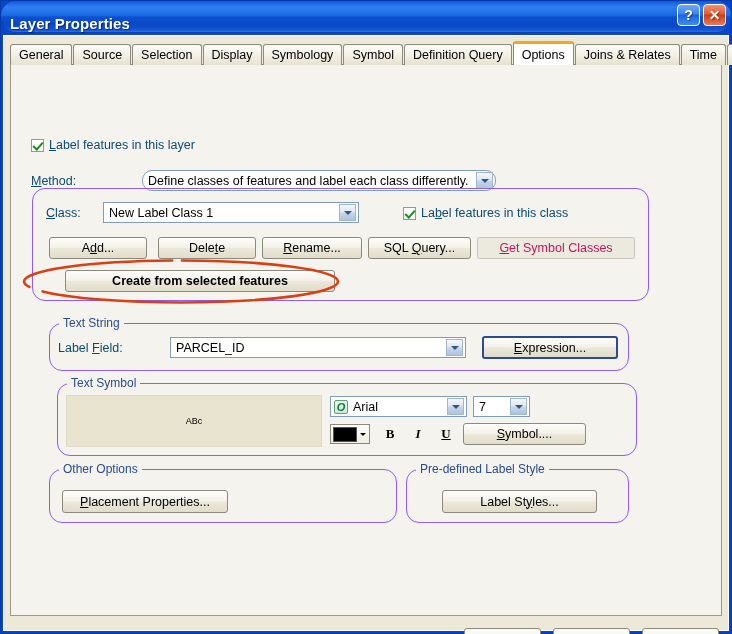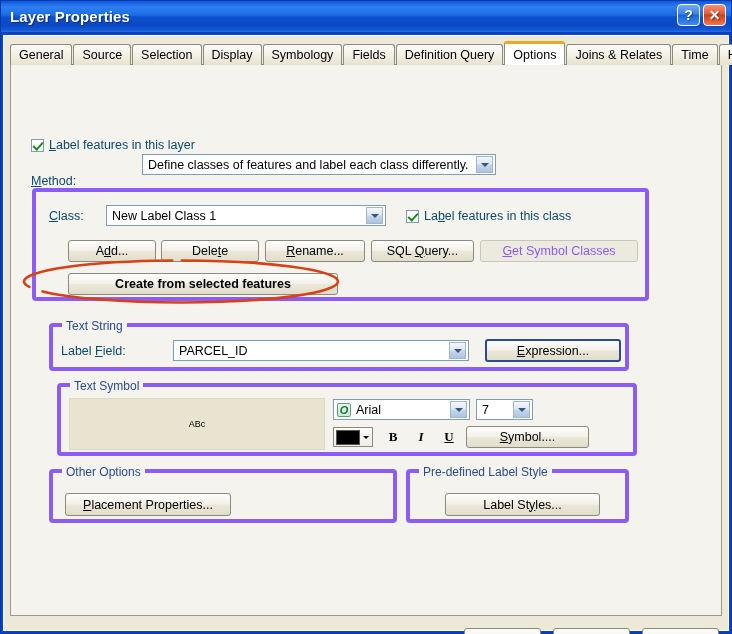--- a/index.html
+++ b/index.html
@@ -25,22 +25,23 @@
   
   .titlebar {
     height: 32px;
     flex: 0 0 32px;
     position: relative;
     background: linear-gradient(to bottom,
         #0e58d8 0%, #1d68e8 8%, #2f7ff2 20%,
         #1a6ae4 46%, #0b50cf 52%, #0a48c6 78%,
         #1558d4 94%, #2a72e6 100%);
     display: flex;
-    align-items: center;
+    align-items: flex-end;
     border-bottom: 1px solid #0a3fb5;
+    border-radius: 15px;
   }
   .title-text {
     margin-left: 9px;
     color: #ffffff;
     font-size: 15px;
     font-weight: bold;
     letter-spacing: 0.1px;
     text-shadow: 1px 1px 1px rgba(0,0,0,0.45);
     white-space: nowrap;
   }
@@ -194,55 +195,55 @@
     color: #000000;
     display: flex;
     align-items: center;
     justify-content: center;
     cursor: pointer;
     white-space: nowrap;
     font-family: "Liberation Sans", sans-serif;
   }
   .btn.focus { border: 2px solid #2c4b8c; }
   .btn.disabled {
-    color: #8b5cf6;
+    color: #be185d;
     background: #eceadf;
     border-color: #c8c6ba;
     cursor: default;
   }
 
   .groupbox {
     position: absolute;
-    border: 4px solid #8b5cf6;
-    border-radius: 4px;
+    border: 1px solid #8b5cf6;
+    border-radius: 13px;
   }
   .groupbox > .gb-title {
     position: absolute;
     top: -8px; left: 9px;
     background: #f4f3ee;
     padding: 0 4px;
     font-size: 12px;
     color: #2a4b8d;
     white-space: nowrap;
   }
 
   
   #chk-layer { position: absolute; left: 20px; top: 73px; }
   #method-label { position: absolute; left: 20px; top: 101px; margin-top: 8px; }
-  #method-combo { position: absolute; left: 131px; top: 89px; width: 354px; }
+  #method-combo { position: absolute; left: 131px; top: 105px; width: 354px; border-radius: 10px; }
 
   #class-group {
     left: 21px; top: 123px; width: 617px; height: 113px;
   }
   #class-label { position: absolute; left: 13px; top: 17px; }
-  #class-combo { position: absolute; left: 70px; top: 13px; width: 280px; }
+  #class-combo { position: absolute; left: 70px; top: 13px; width: 256px; }
   #chk-class { position: absolute; left: 350px; top: 17px; padding-left: 20px; }
 
   .classbtn { position: absolute; top: 48px; height: 22px; }
-  #btn-add    { left: 32px;  width: 88px; }
+  #btn-add    { left: 16px;  width: 98px; }
   #btn-delete { left: 125px; width: 98px; }
   #btn-rename { left: 229px; width: 100px; }
   #btn-sql    { left: 335px; width: 103px; }
   #btn-getsym { left: 444px; width: 158px; }
   #btn-create { position: absolute; left: 32px; top: 81px; width: 270px; height: 22px; font-weight: bold; }
 
   
   #annotation {
     position: absolute;
     left: 7px; top: 192px;
@@ -350,21 +351,21 @@
   </div>
 
   <div class="client">
 
     <div class="tabstrip">
       <div class="tab">General</div>
       <div class="tab">Source</div>
       <div class="tab">Selection</div>
       <div class="tab">Display</div>
       <div class="tab">Symbology</div>
-      <div class="tab">Fields</div>
+      <div class="tab">Symbol</div>
       <div class="tab">Definition Query</div>
       <div class="tab active">Options</div>
       <div class="tab">Joins &amp; Relates</div>
       <div class="tab">Time</div>
       <div class="tab">HTML Popup</div>
     </div>
 
     <div class="tabpage">
 
       <div class="chk-row" id="chk-layer">

